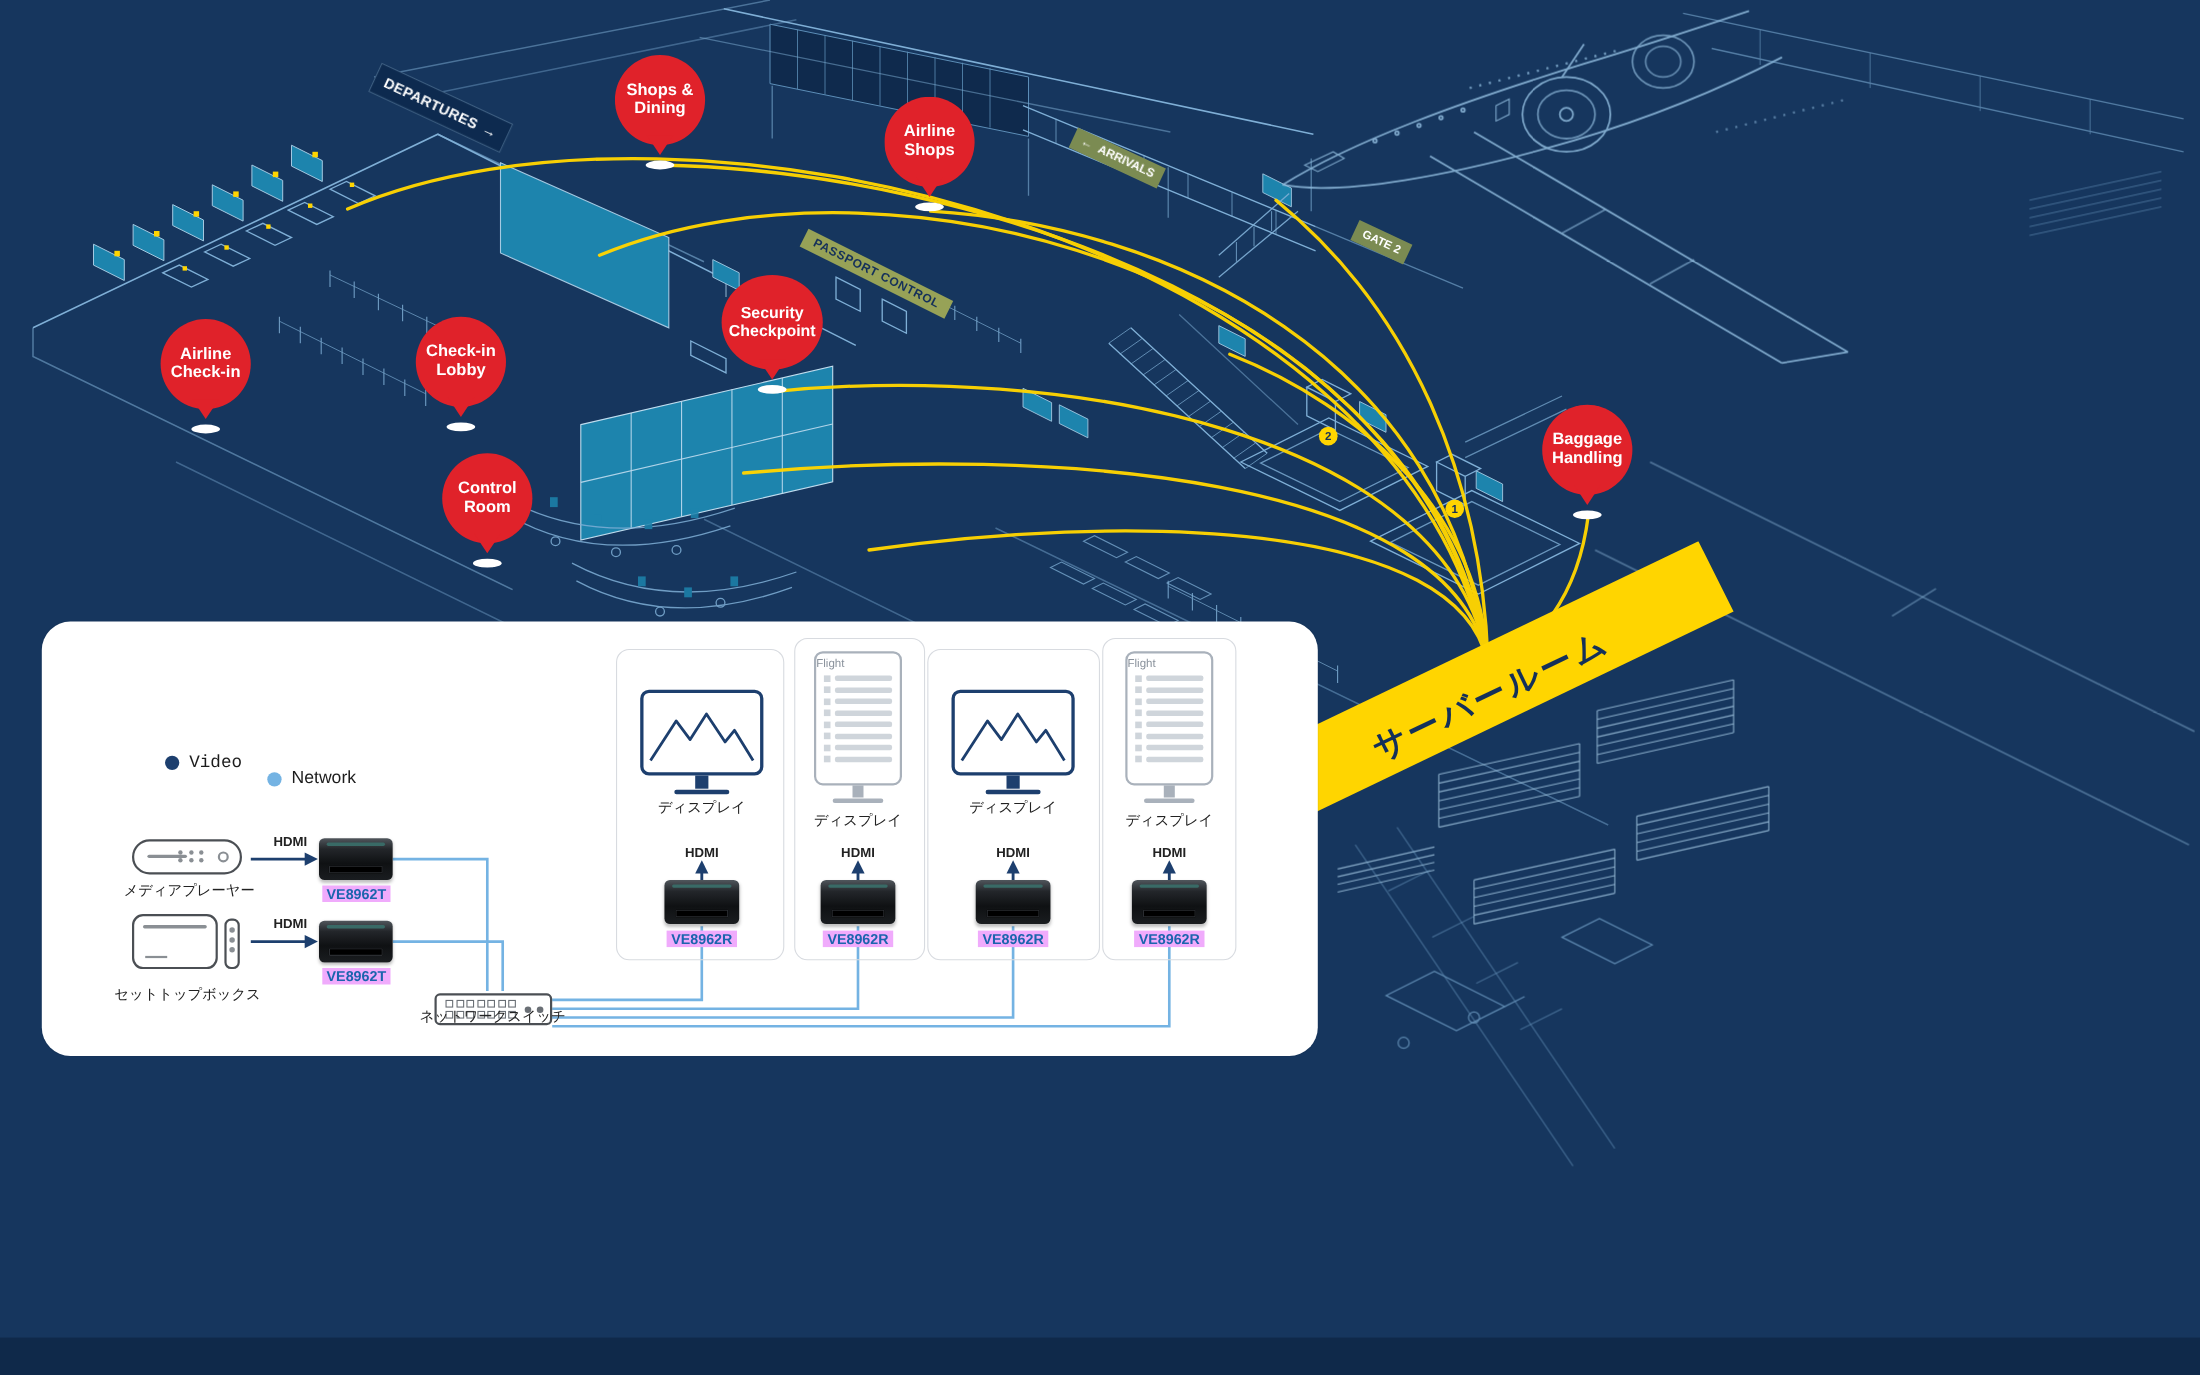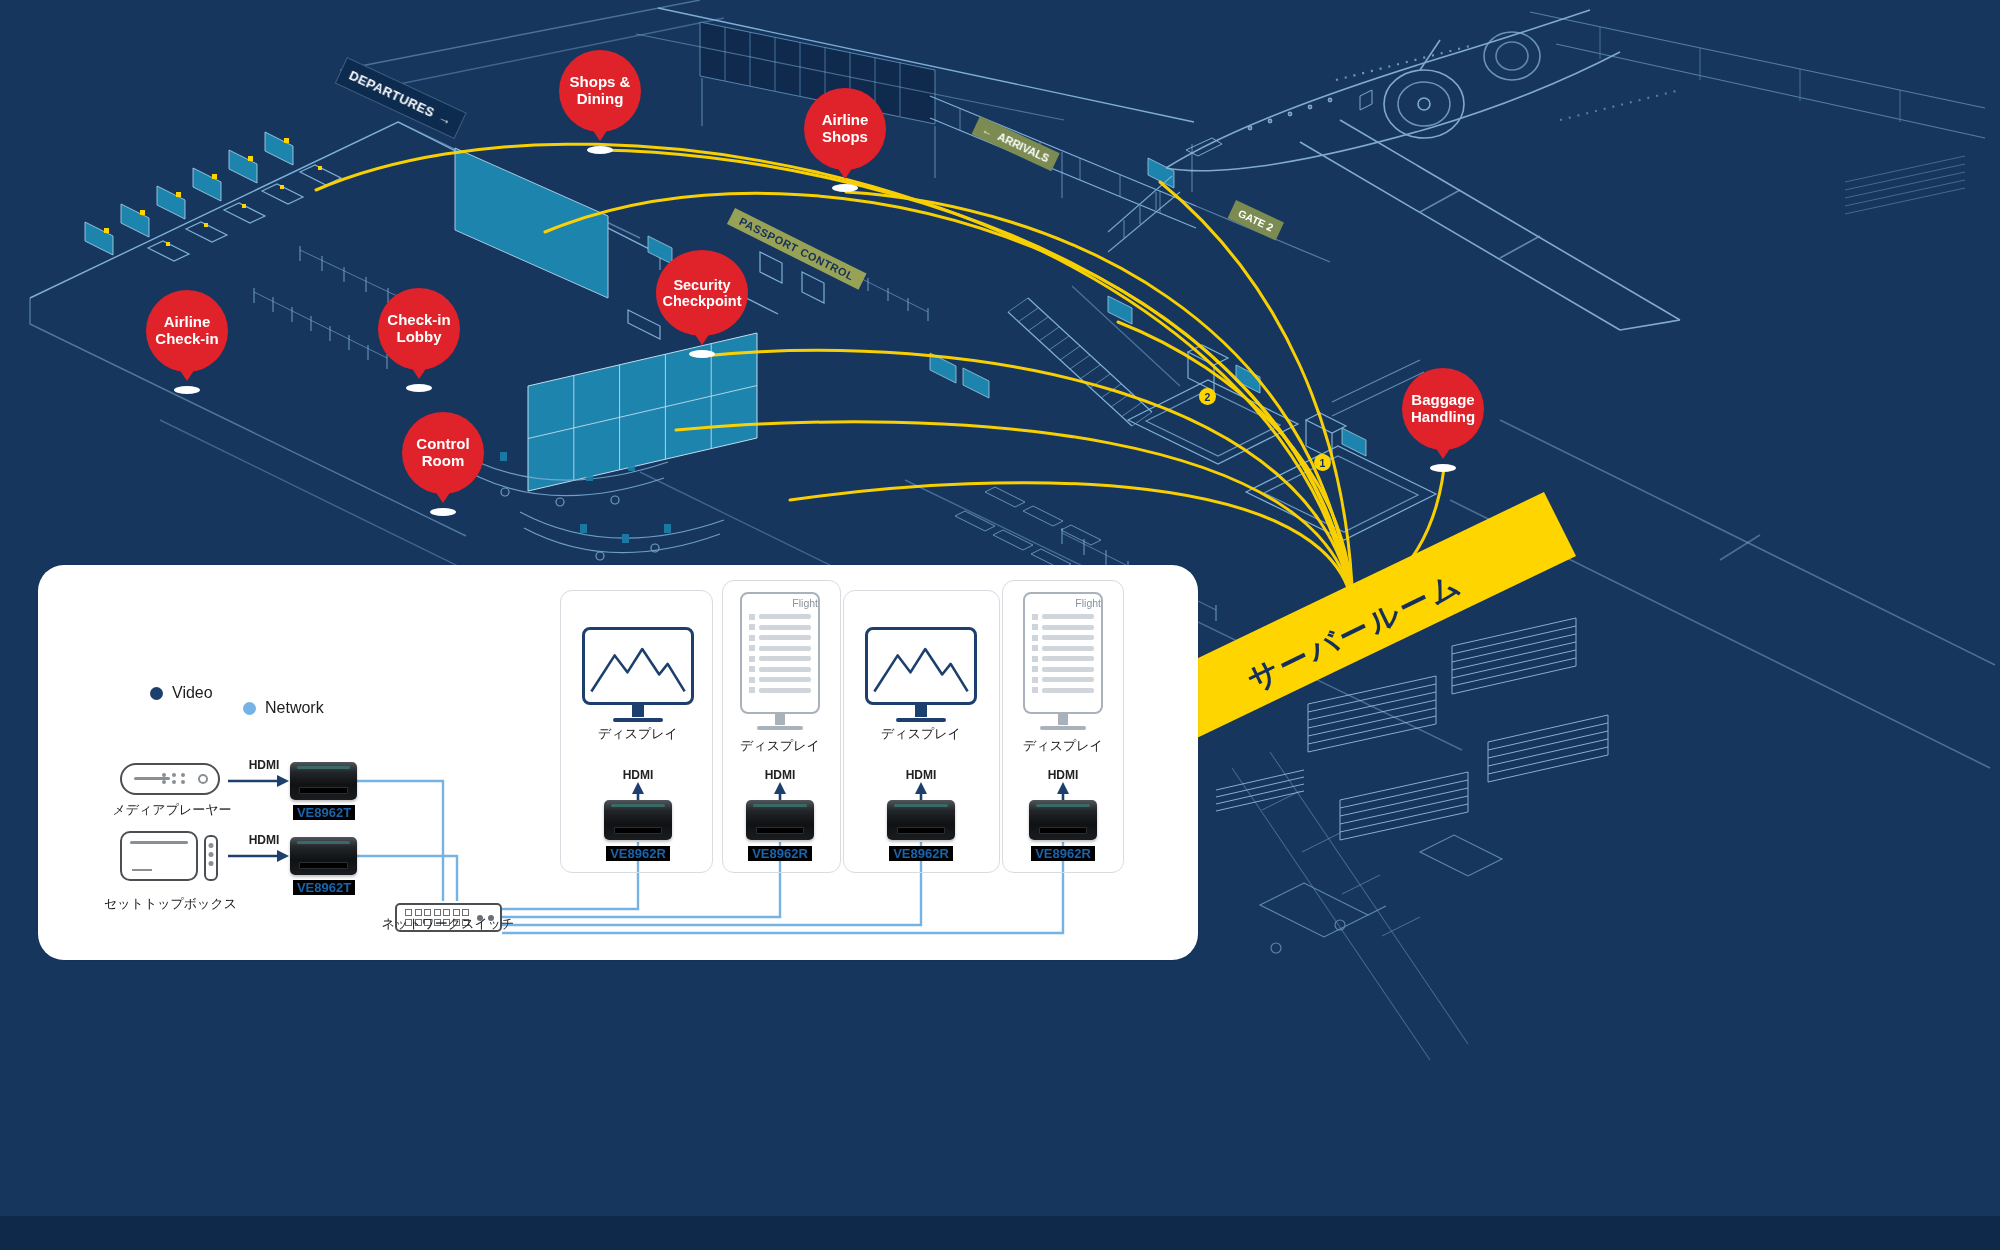--- a/index.html
+++ b/index.html
@@ -32,21 +32,21 @@
         letter-spacing:3px;z-index:3;}
 
   
   .panel{position:absolute;left:38px;top:565px;width:1160px;height:395px;background:#fff;
          border-radius:26px;z-index:10;box-shadow:0 0 0 1px rgba(0,0,0,.04);}
   .legend-item{position:absolute;display:flex;align-items:center;gap:9px;font-size:16px;color:#1c1c1c;}
   .legend-dot{width:13px;height:13px;border-radius:50%;display:inline-block;}
   .jp{position:absolute;font-size:13px;color:#222;text-align:center;}
   .hdmi{position:absolute;font-size:12px;font-weight:700;color:#222;text-align:center;}
   .ve{position:absolute;font-size:13px;font-weight:700;color:#1A64AD;text-align:center;}
-  .ve span{background:#000000;padding:0 4px;display:inline-block;text-align:right;}
+  .ve span{background:#f0abfc;padding:0 4px;display:inline-block;text-align:right;}
   .group-box{position:absolute;border:1.5px solid #D8DBE0;border-radius:12px;background:transparent;}
 
   .device{position:absolute;border-radius:5px;
           background:linear-gradient(180deg,#50565c 0%,#23262a 26%,#0f1113 60%,#1a1d20 100%);
           box-shadow:0 2px 3px rgba(0,0,0,.25);}
   .device:before{content:"";position:absolute;left:10%;top:4px;width:80%;height:3px;border-radius:2px;background:#396a66;}
   .device:after{content:"";position:absolute;left:14%;bottom:6px;width:72%;height:7px;border-radius:1px;
                 background:#000;box-shadow:inset 0 0 0 1px #2a2d31;}
 
   .mediaplayer{position:absolute;border:2.5px solid #4b4f54;border-radius:16px;background:#fff;}
@@ -66,21 +66,21 @@
   .sw-grid{display:grid;grid-template-columns:repeat(7,1fr);gap:2.5px;flex:1;}
   .sw-grid i{width:7px;height:7px;border:1.6px solid #6a6f75;}
   .sw-dots{display:flex;gap:5px;}
   .sw-dots i{width:6px;height:6px;border-radius:50%;background:#6a6f75;}
 
   .monitor{position:absolute;border:3px solid #1D3F6E;border-radius:8px;background:#fff;overflow:hidden;}
   .mon-neck{position:absolute;background:#1D3F6E;}
   .mon-base{position:absolute;background:#1D3F6E;border-radius:2px;}
 
   .board{position:absolute;border:2px solid #A9B1BB;border-radius:8px;background:#fff;padding-top:3px;overflow:hidden;}
-  .board-title{font-size:10.5px;color:#8A929C;text-align:right;}
+  .board-title{font-size:10.5px;color:#8A929C;text-align:left;}
   .board-row{display:flex;align-items:center;gap:4px;margin:4.5px 7px 0;}
   .board-row i{width:6px;height:6px;background:#CFD5DB;flex:none;}
   .board-row b{height:5px;background:#CFD5DB;border-radius:2px;flex:1;}
   .bd-neck{position:absolute;background:#A9B1BB;}
   .bd-base{position:absolute;background:#A9B1BB;border-radius:2px;}
 </style>
 </head>
 <body>
 
 <div id="stage">
@@ -400,21 +400,21 @@
           <polygon points="594,229 606,229 600,217" fill="#1D3F6E" stroke="none"></polygon>
         <path d="M742,236 V228" fill="none"></path>
           <polygon points="736,229 748,229 742,217" fill="#1D3F6E" stroke="none"></polygon>
         <path d="M883,236 V228" fill="none"></path>
           <polygon points="877,229 889,229 883,217" fill="#1D3F6E" stroke="none"></polygon>
         <path d="M1025,236 V228" fill="none"></path>
           <polygon points="1019,229 1031,229 1025,217" fill="#1D3F6E" stroke="none"></polygon>
       </g>
     </svg>
 
-    <div class="legend-item" style="left:112px;top:119px;">
+    <div class="legend-item" style="left:112px;top:119px;font-family:Liberation Mono, monospace;">
       <span class="legend-dot" style="background:#1D3F6E;"></span>
       <span>Video</span>
     </div>
     <div class="legend-item" style="left:205px;top:120px;margin-top:14px;">
       <span class="legend-dot" style="background:#74B3E3;"></span>
       <span>Network</span>
     </div>
 
     <div class="mediaplayer" style="left:82px;top:198px;width:100px;height:32px;">
       <span class="mp-slot"></span>

